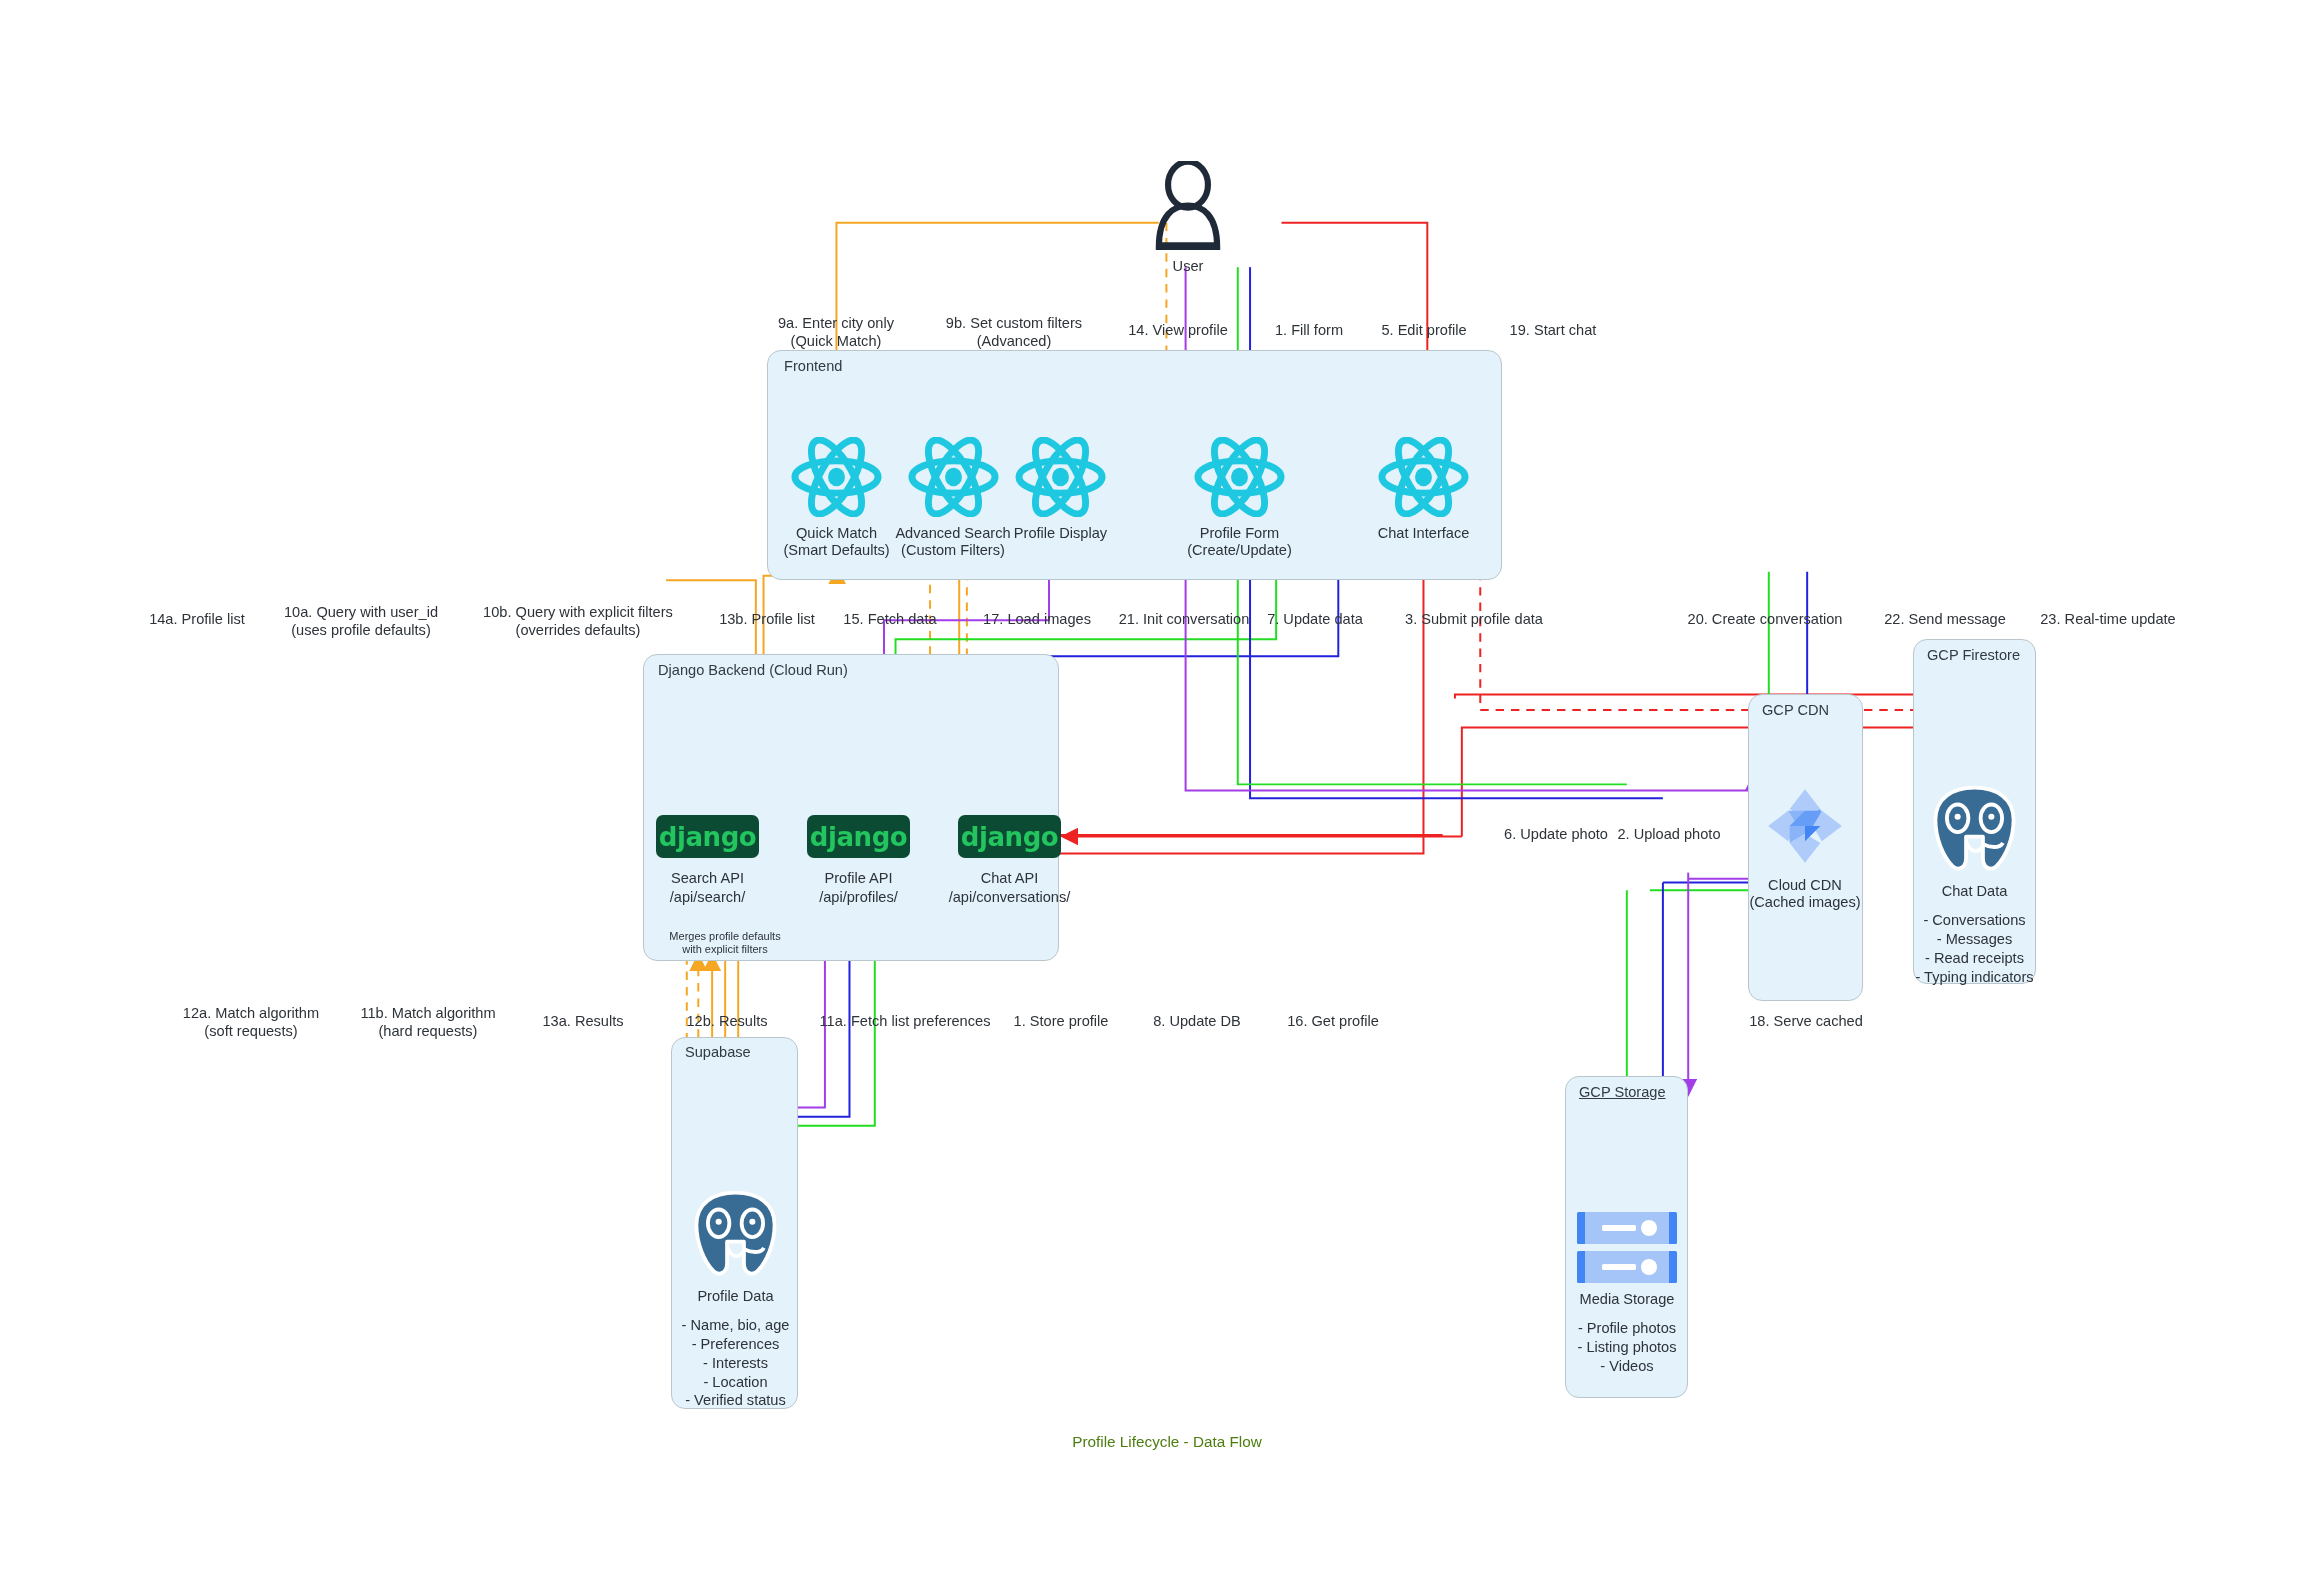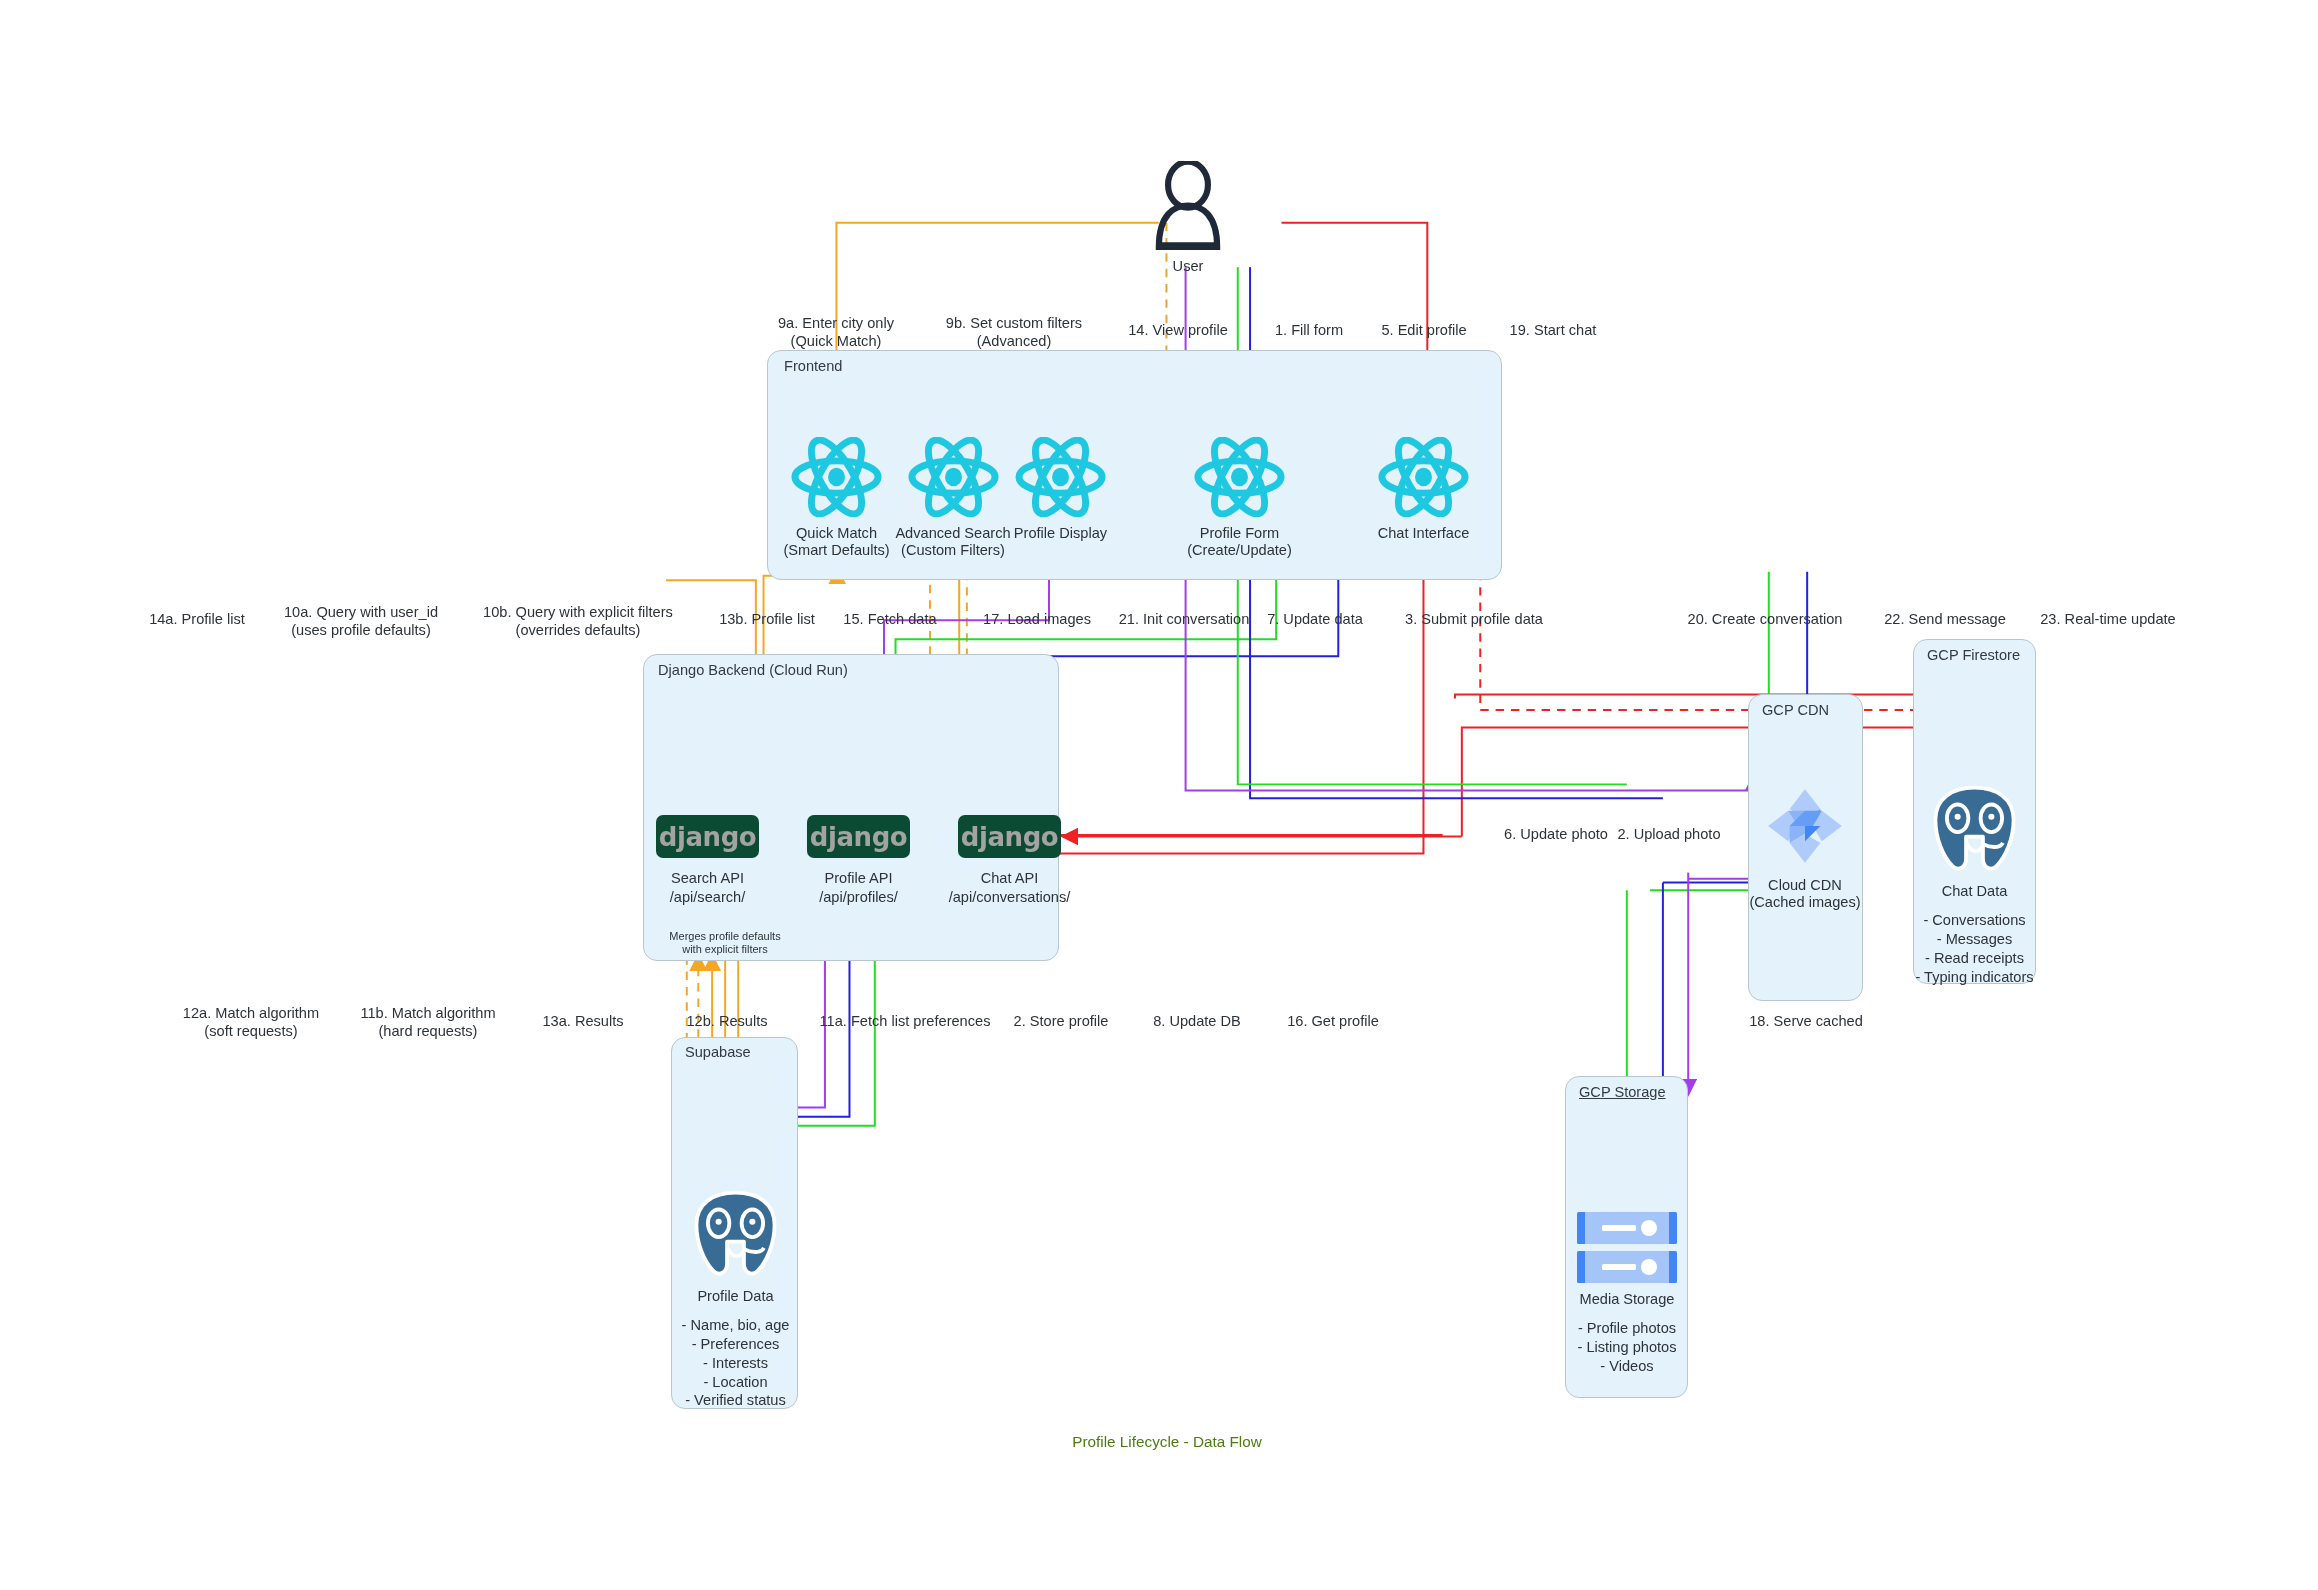--- a/index.html
+++ b/index.html
@@ -14,21 +14,21 @@
   .node-label{font-size:14.6px;color:#2d3339;text-align:center;line-height:1.18;white-space:pre;margin-top:7.7px;}
   .node-sub{font-size:14.6px;color:#2d3339;text-align:center;line-height:1.3;white-space:pre;margin-top:10.7px;}
 
   .edge-label{position:absolute;font-size:14.6px;color:#2d3339;text-align:center;line-height:1.2;white-space:pre;transform:translateX(-50%);}
   .note{position:absolute;font-size:11px;color:#2d3339;text-align:center;line-height:1.2;white-space:pre;transform:translateX(-50%);}
 
   .diagram-title{position:absolute;font-size:15.3px;color:#4d7c0f;transform:translateX(-50%);}
 
   .react-ico{width:91px;height:80px;}
   .django-ico{width:103px;height:43px;background:#0c4b33;border-radius:7px;display:flex;align-items:center;justify-content:center;}
-  .django-ico span{color:#a3a3a3;font-size:26px;font-weight:bold;letter-spacing:-0.4px;font-family:"DejaVu Sans",sans-serif;line-height:1;}
+  .django-ico span{color:#22c55e;font-size:26px;font-weight:bold;letter-spacing:-0.4px;font-family:"DejaVu Sans",sans-serif;line-height:1;}
   .pg-ico{width:97px;height:92px;}
   .cdn-ico{width:86px;height:86px;}
   .srv-ico{width:100px;height:71px;display:flex;flex-direction:column;justify-content:space-between;}
   .srv-bar{height:32px;background:#a5c4f7;border-left:8.4px solid #4285f4;border-right:8.4px solid #4285f4;display:flex;align-items:center;position:relative;border-radius:1.5px;}
   .srv-bar:after{content:"";position:absolute;right:12.3px;width:16px;height:16px;background:#ffffff;border-radius:50%;}
   .srv-bar:before{content:"";position:absolute;left:17px;width:34px;height:6.1px;background:#ffffff;border-radius:1.5px;}
   .user-ico{width:74px;height:89px;}
 </style>
 </head>
 <body>
@@ -328,21 +328,21 @@
   <div class="edge-label" style="left:1556px;top:826px;">6. Update photo</div>
   <div class="edge-label" style="left:1669px;top:826px;">2. Upload photo</div>
 
   <div class="edge-label" style="left:251px;top:1005px;">12a. Match algorithm
 (soft requests)</div>
   <div class="edge-label" style="left:428px;top:1005px;">11b. Match algorithm
 (hard requests)</div>
   <div class="edge-label" style="left:583px;top:1013px;">13a. Results</div>
   <div class="edge-label" style="left:727px;top:1013px;">12b. Results</div>
   <div class="edge-label" style="left:905px;top:1013px;">11a. Fetch list preferences</div>
-  <div class="edge-label" style="left:1061px;top:1013px;">2. Store profile</div>
+  <div class="edge-label" style="left:1061px;top:1013px;">1. Store profile</div>
   <div class="edge-label" style="left:1197px;top:1013px;">8. Update DB</div>
   <div class="edge-label" style="left:1333px;top:1013px;">16. Get profile</div>
   <div class="edge-label" style="left:1806px;top:1013px;">18. Serve cached</div>
 
   <div class="diagram-title" style="left:1167px;top:1433px;">Profile Lifecycle - Data Flow</div>
 
 </div>
 
 
 </body></html>

